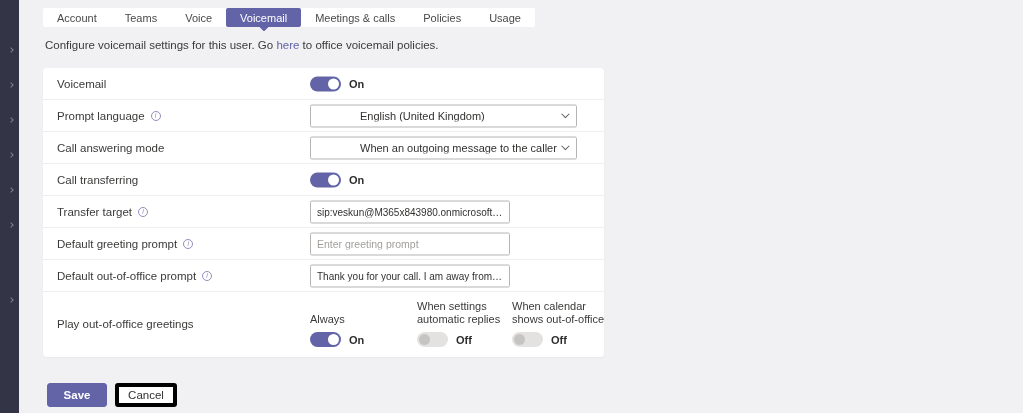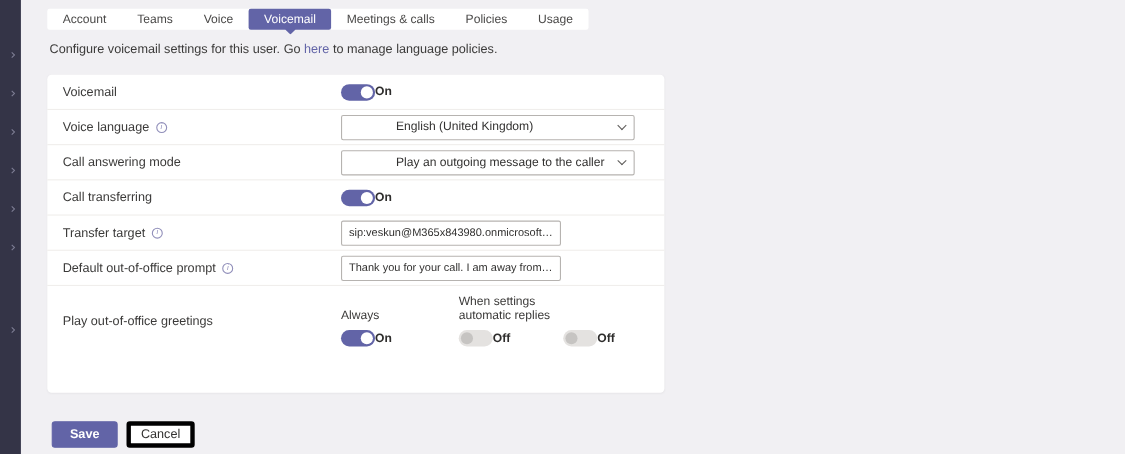--- a/index.html
+++ b/index.html
@@ -33,21 +33,21 @@
     padding:0 14px; border-bottom:1px solid #f0eeec; }
   .row:last-child { border-bottom:none; height:64px; }
   .row-label { font-size:11.5px; color:#3b3a39; display:flex; align-items:center; }
   .info { display:inline-flex; align-items:center; justify-content:center;
     width:10px; height:10px; border:1px solid #918fba; border-radius:50%;
     color:#918fba; font-size:7px; font-style:italic; margin-left:6px; line-height:1; }
 
   .control { position:absolute; left:267px; top:50%; transform:translateY(-50%); }
 
   
-  .toggle-wrap { display:flex; align-items:center; }
+  .toggle-wrap { display:flex; align-items:center; gap:8px; }
   .toggle { position:relative; width:31px; height:15px; border-radius:8px; cursor:pointer; flex:0 0 auto; }
   .toggle.on { background:#6264a7; }
   .toggle.on .knob { position:absolute; right:2px; top:2px; width:11px; height:11px;
     border-radius:50%; background:#ffffff; }
   .toggle.off { background:#e4e2e0; }
   .toggle.off .knob { position:absolute; left:2px; top:2px; width:11px; height:11px;
     border-radius:50%; background:#c6c4c2; }
   .toggle-state { font-size:11px; font-weight:bold; color:#2e2d2c; }
 
   
@@ -97,49 +97,49 @@
     <div class="tab">Voice</div>
     <div class="tab selected">
       <span>Voicemail</span>
       <span class="tab-notch"></span>
     </div>
     <div class="tab">Meetings &amp; calls</div>
     <div class="tab">Policies</div>
     <div class="tab">Usage</div>
   </div>
 
-  <div class="desc"><span>Configure voicemail settings for this user. Go </span><a href="#">here</a><span> to manage language policies.</span></div>
+  <div class="desc"><span>Configure voicemail settings for this user. Go </span><a href="#">here</a><span> to office voicemail policies.</span></div>
 
   <div class="card">
 
     <div class="row">
       <div class="row-label">Voicemail</div>
       <div class="control toggle-wrap">
         <div class="toggle on">
             <span class="knob"></span>
           </div>
         <span class="toggle-state">On</span>
       </div>
     </div>
 
     <div class="row">
       <div class="row-label">
-        <span>Voice language</span>
+        <span>Prompt language</span>
         <span class="info">i</span>
       </div>
       <div class="control select">
         <span class="select-value">English (United Kingdom)</span>
         <span class="chev"></span>
       </div>
     </div>
 
     <div class="row">
       <div class="row-label">Call answering mode</div>
       <div class="control select">
-        <span class="select-value">Play an outgoing message to the caller</span>
+        <span class="select-value">When an outgoing message to the caller</span>
         <span class="chev"></span>
       </div>
     </div>
 
     <div class="row">
       <div class="row-label">Call transferring</div>
       <div class="control toggle-wrap">
         <div class="toggle on">
             <span class="knob"></span>
           </div>
@@ -148,20 +148,27 @@
     </div>
 
     <div class="row">
       <div class="row-label">
         <span>Transfer target</span>
         <span class="info">i</span>
       </div>
       <input class="control tinput" type="text" value="sip:veskun@M365x843980.onmicrosoft.com" style="">
     </div>
 
+    <div class="row">
+      <div class="row-label">
+        <span>Default greeting prompt</span>
+        <span class="info">i</span>
+      </div>
+      <input class="control tinput" type="text" placeholder="Enter greeting prompt" style="">
+    </div>
 
     <div class="row">
       <div class="row-label">
         <span>Default out-of-office prompt</span>
         <span class="info">i</span>
       </div>
       <input class="control tinput" type="text" value="Thank you for your call. I am away from th..." style="">
     </div>
 
     <div class="row">
@@ -181,20 +188,21 @@
         <div class="tg-label">When settings automatic replies</div>
         <div class="toggle-wrap">
           <div class="toggle off">
               <span class="knob"></span>
             </div>
           <span class="toggle-state">Off</span>
         </div>
       </div>
 
       <div class="tg tg3">
+        <div class="tg-label">When calendar shows out-of-office</div>
         <div class="toggle-wrap">
           <div class="toggle off">
               <span class="knob"></span>
             </div>
           <span class="toggle-state">Off</span>
         </div>
       </div>
     </div>
 
   </div>

